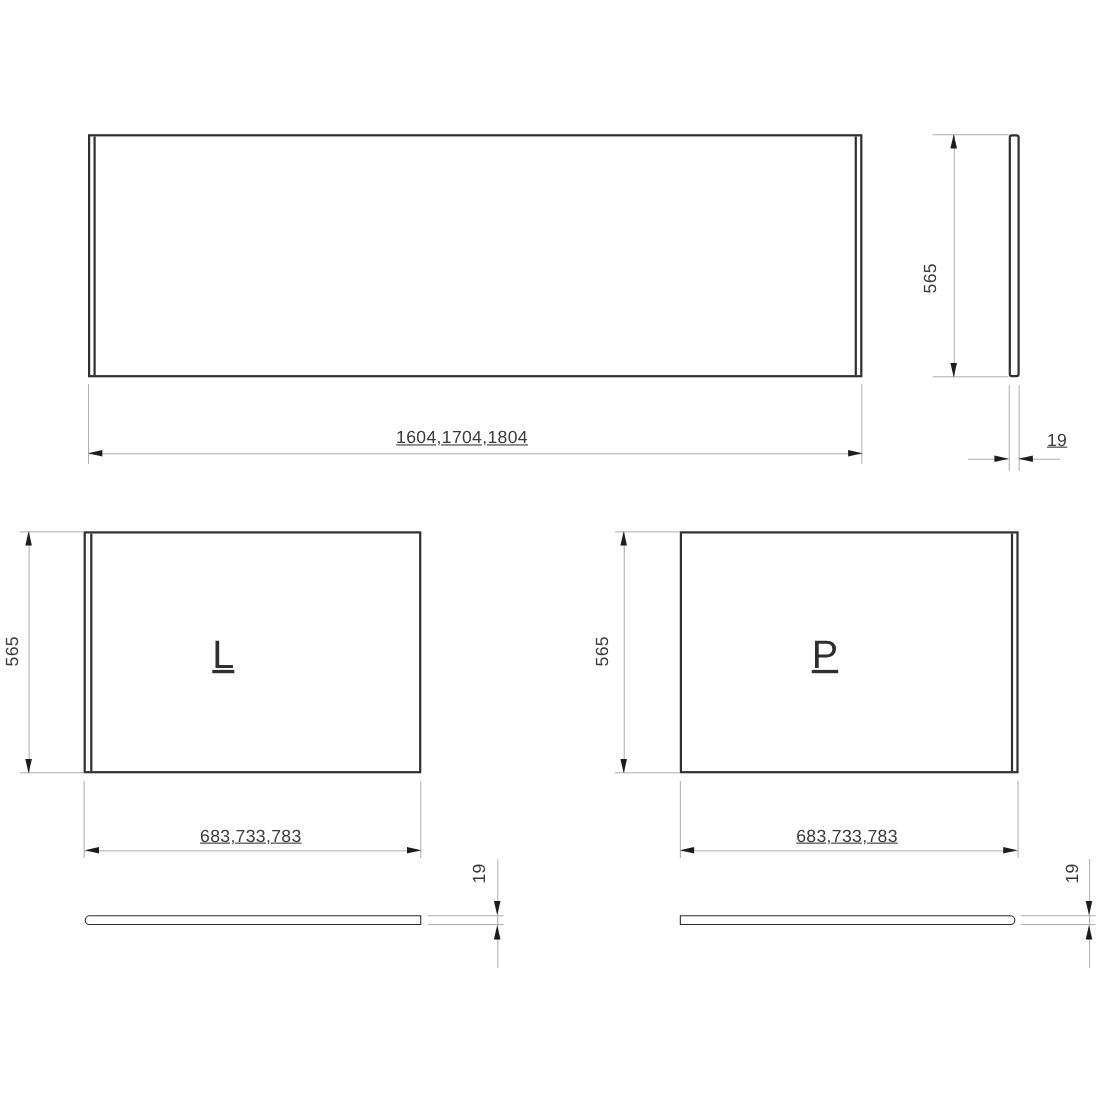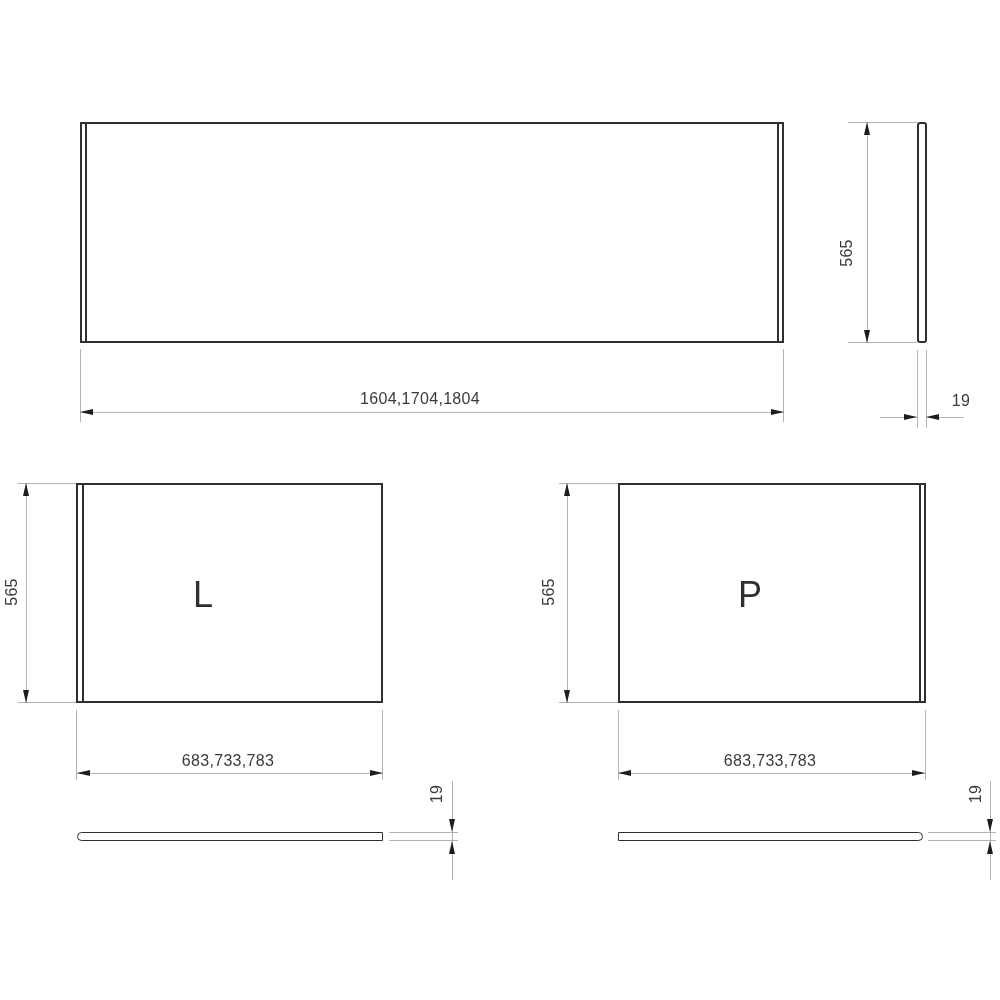--- a/index.html
+++ b/index.html
@@ -15,21 +15,21 @@
   .hl{height:1px;}
   .vl{width:1px;}
   
   .arr{position:absolute;width:0;height:0;}
   .arr.r{border-top:3px solid transparent;border-bottom:3px solid transparent;border-left:13px solid #1d1d1d;}
   .arr.l{border-top:3px solid transparent;border-bottom:3px solid transparent;border-right:13px solid #1d1d1d;}
   .arr.u{border-left:3px solid transparent;border-right:3px solid transparent;border-bottom:13px solid #1d1d1d;}
   .arr.d{border-left:3px solid transparent;border-right:3px solid transparent;border-top:13px solid #1d1d1d;}
   
   .txt{position:absolute;font-size:16px;color:#3a3a3a;white-space:nowrap;letter-spacing:.3px;}
-  .c{transform:translate(-50%,-50%);}
+  .c{transform:translate(-50%,-50%);text-decoration:underline;}
   .rot{transform:translate(-50%,-50%) rotate(-90deg);}
   .big{font-size:36px;color:#2f2f2f;letter-spacing:0;}
 </style>
 </head>
 <body>
 
 <div id="canvas">
 
   <div>
     <div class="shape" style="left:80px;top:122px;width:704px;height:221px;"></div>

